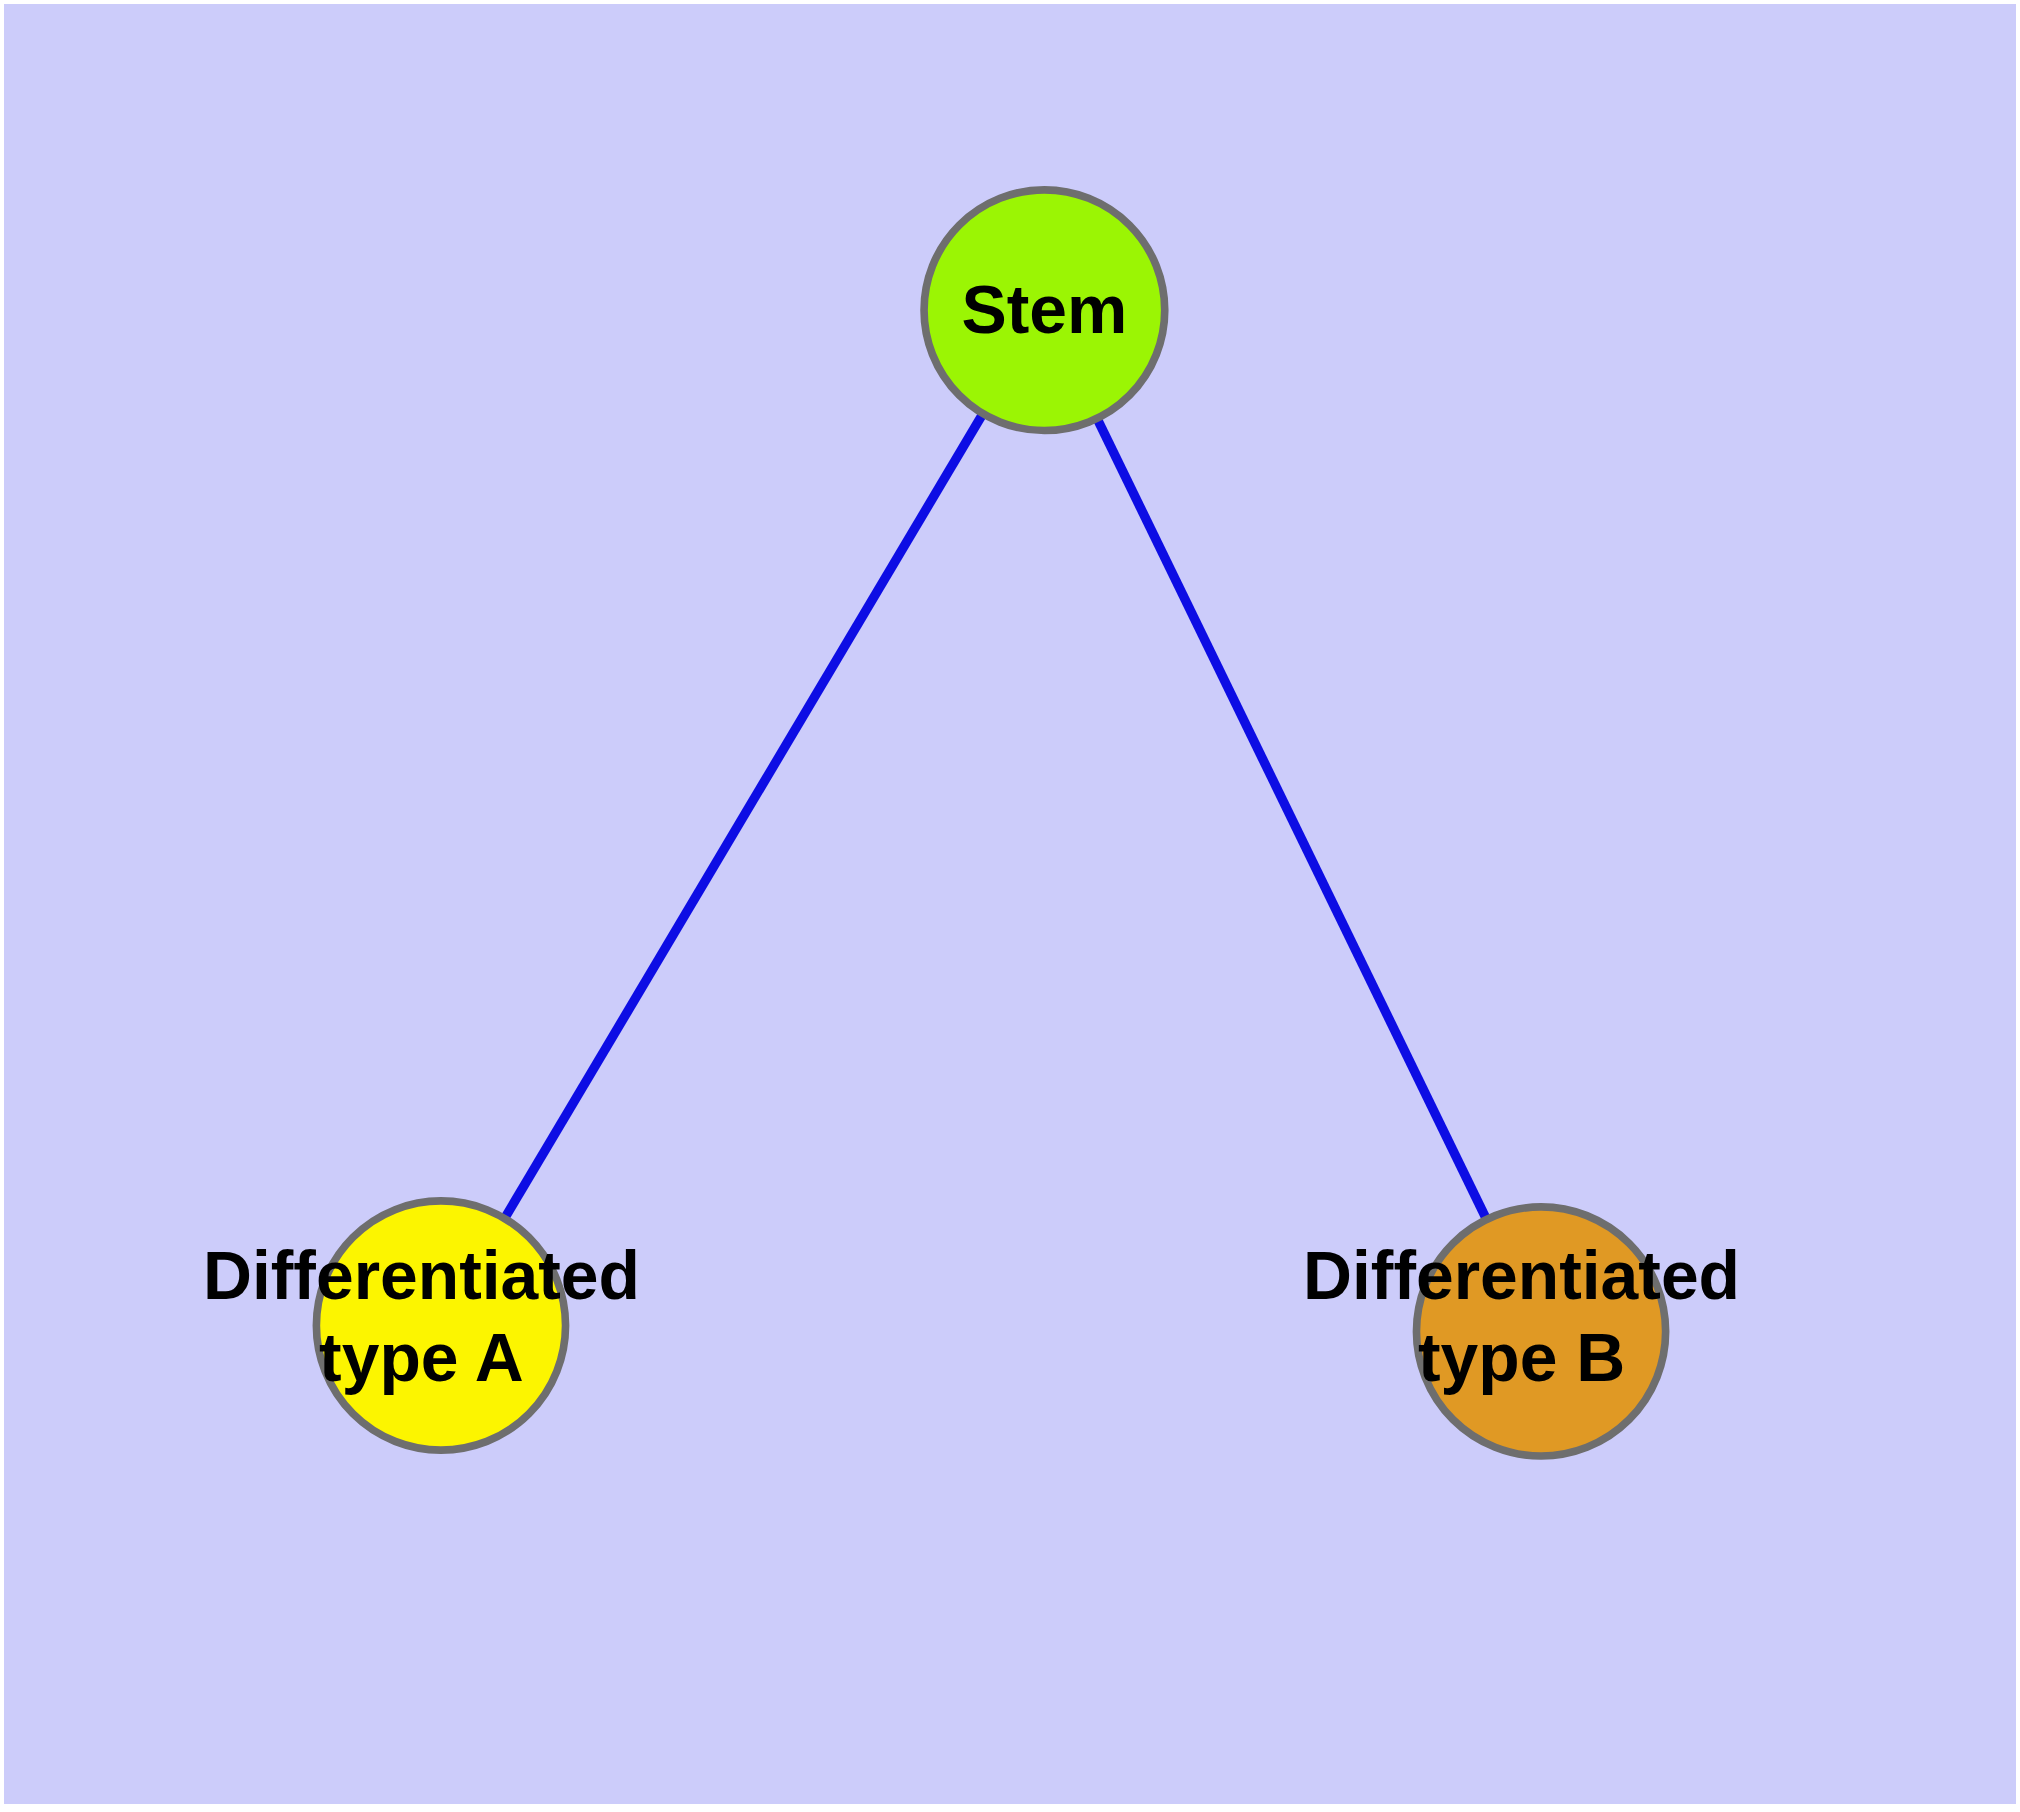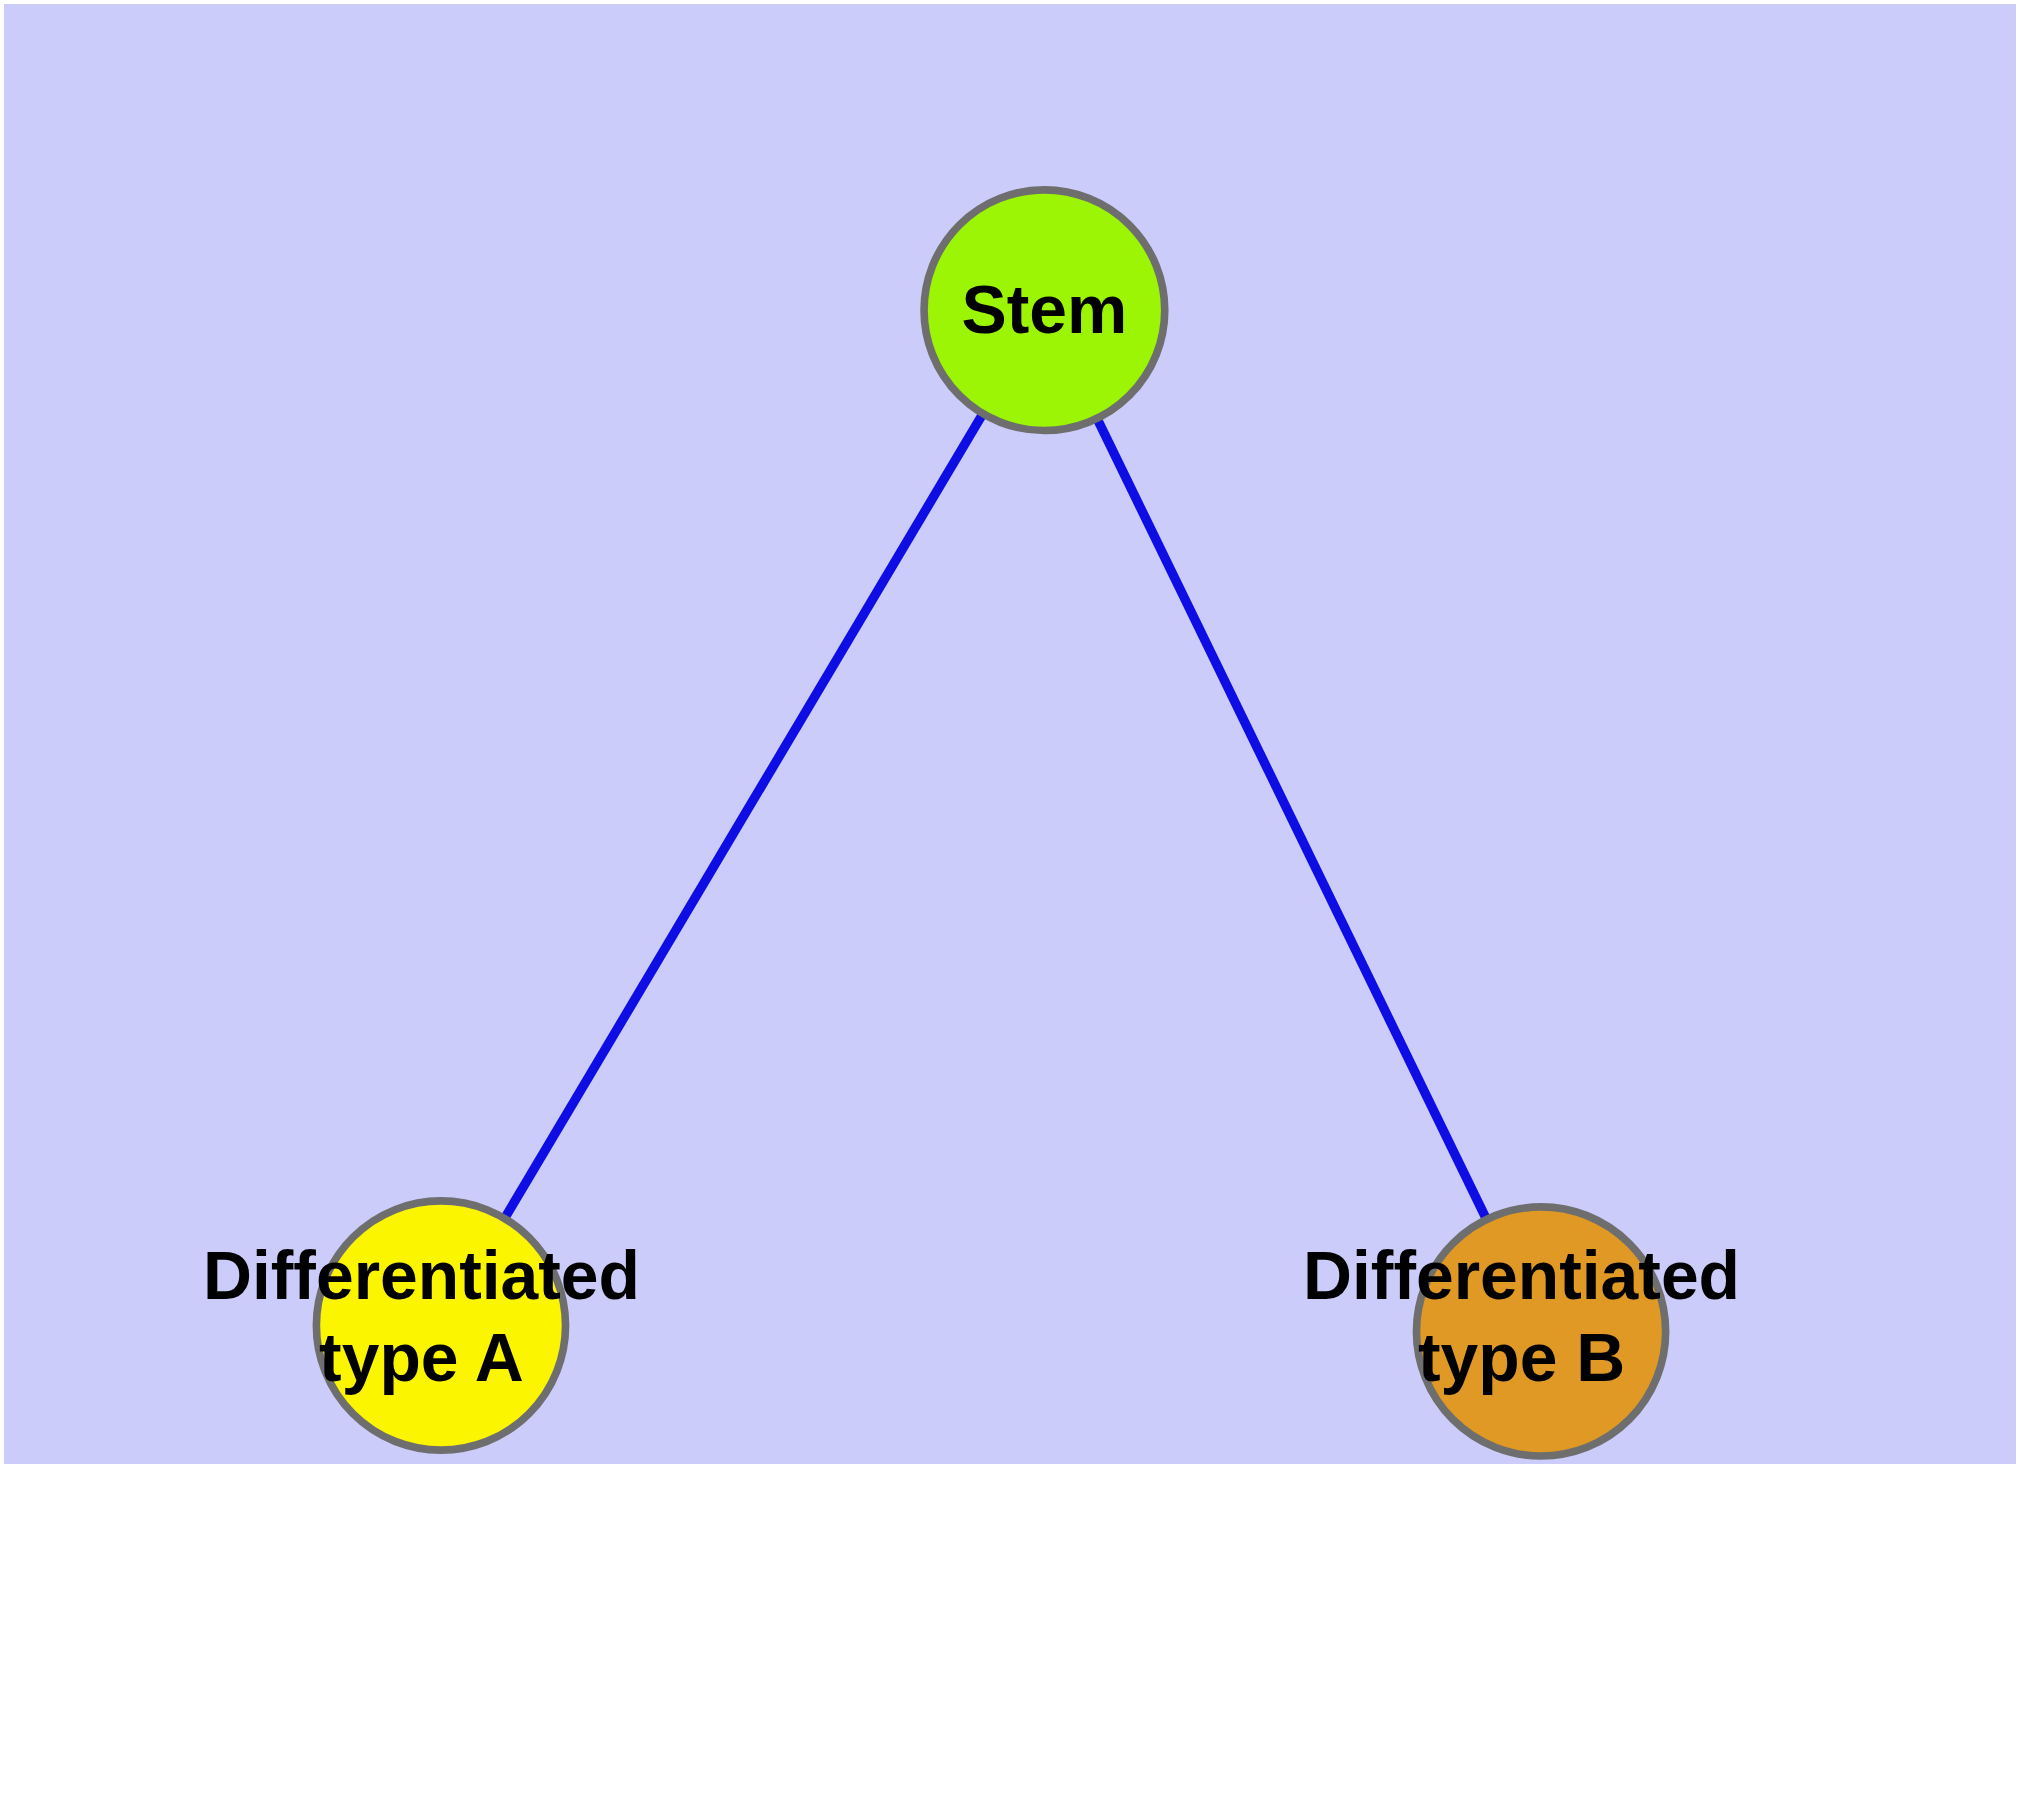--- a/index.html
+++ b/index.html
@@ -3,21 +3,21 @@
 <meta charset="utf-8">
 <style>
   html, body {
     margin: 0;
     padding: 0;
     background: #ffffff;
   }
   #stage {
     position: relative;
     width: 2021px;
-    height: 1464px;
+    height: 1804px;
     background: #ffffff;
     overflow: hidden;
     font-family: "Liberation Sans", sans-serif;
   }
   #canvas {
     position: absolute;
     left: 4.2px;
     top: 4.2px;
     width: 2012px;
     height: 1804px;

